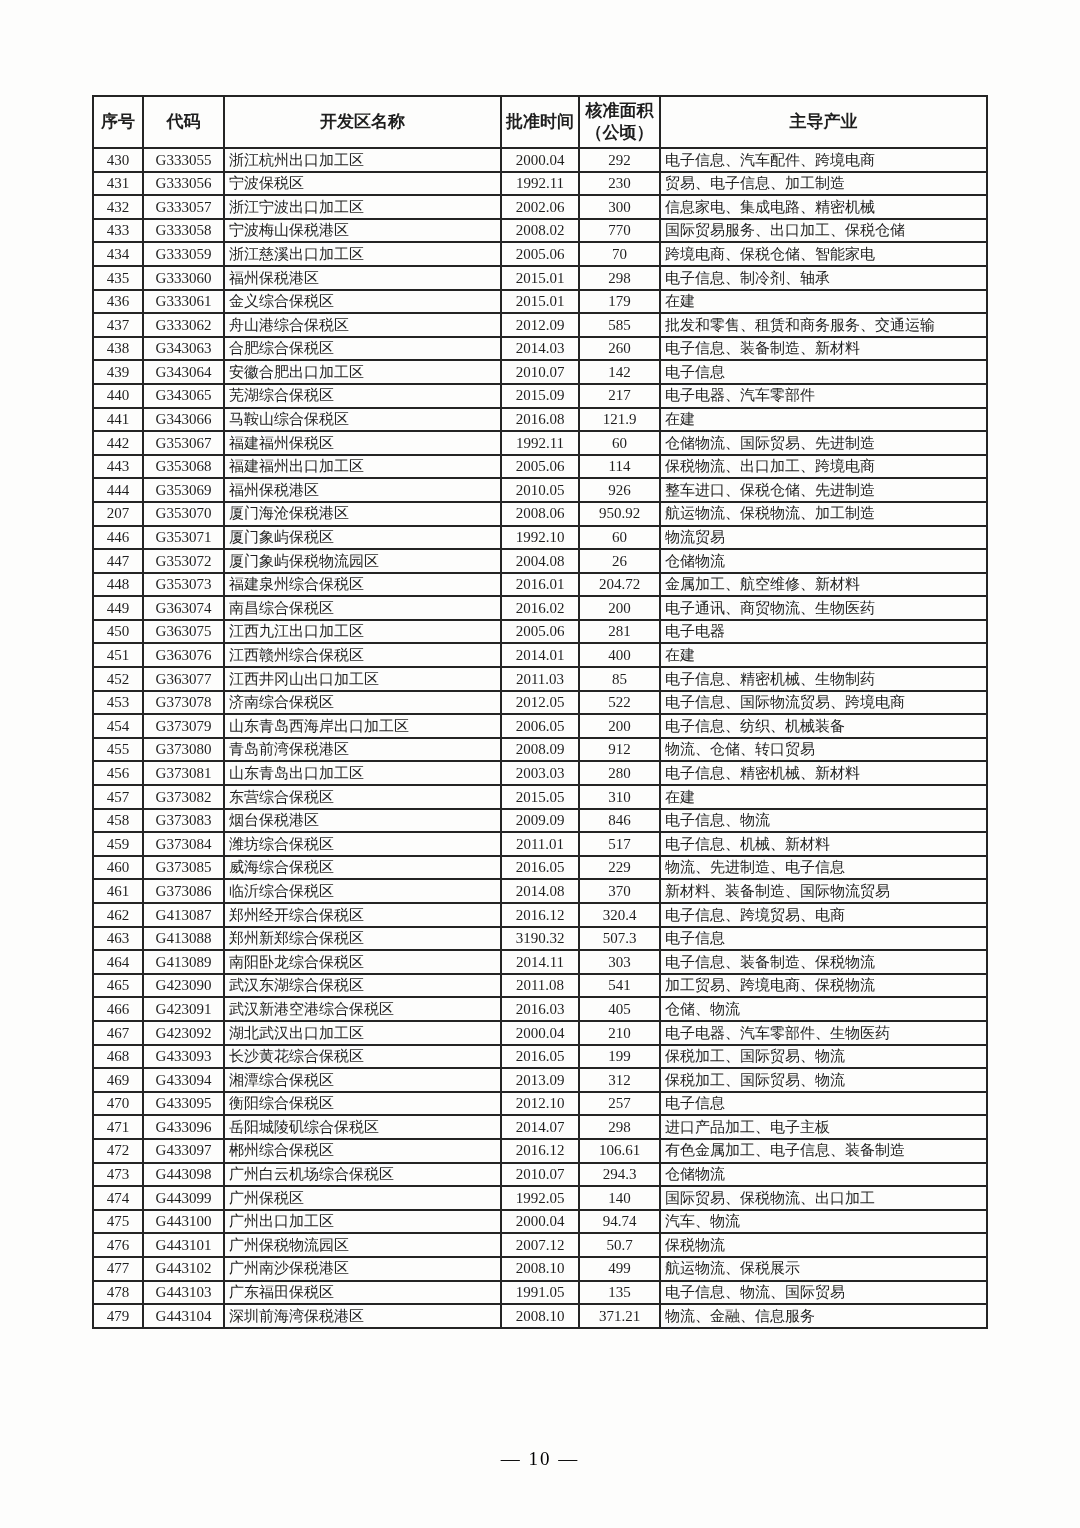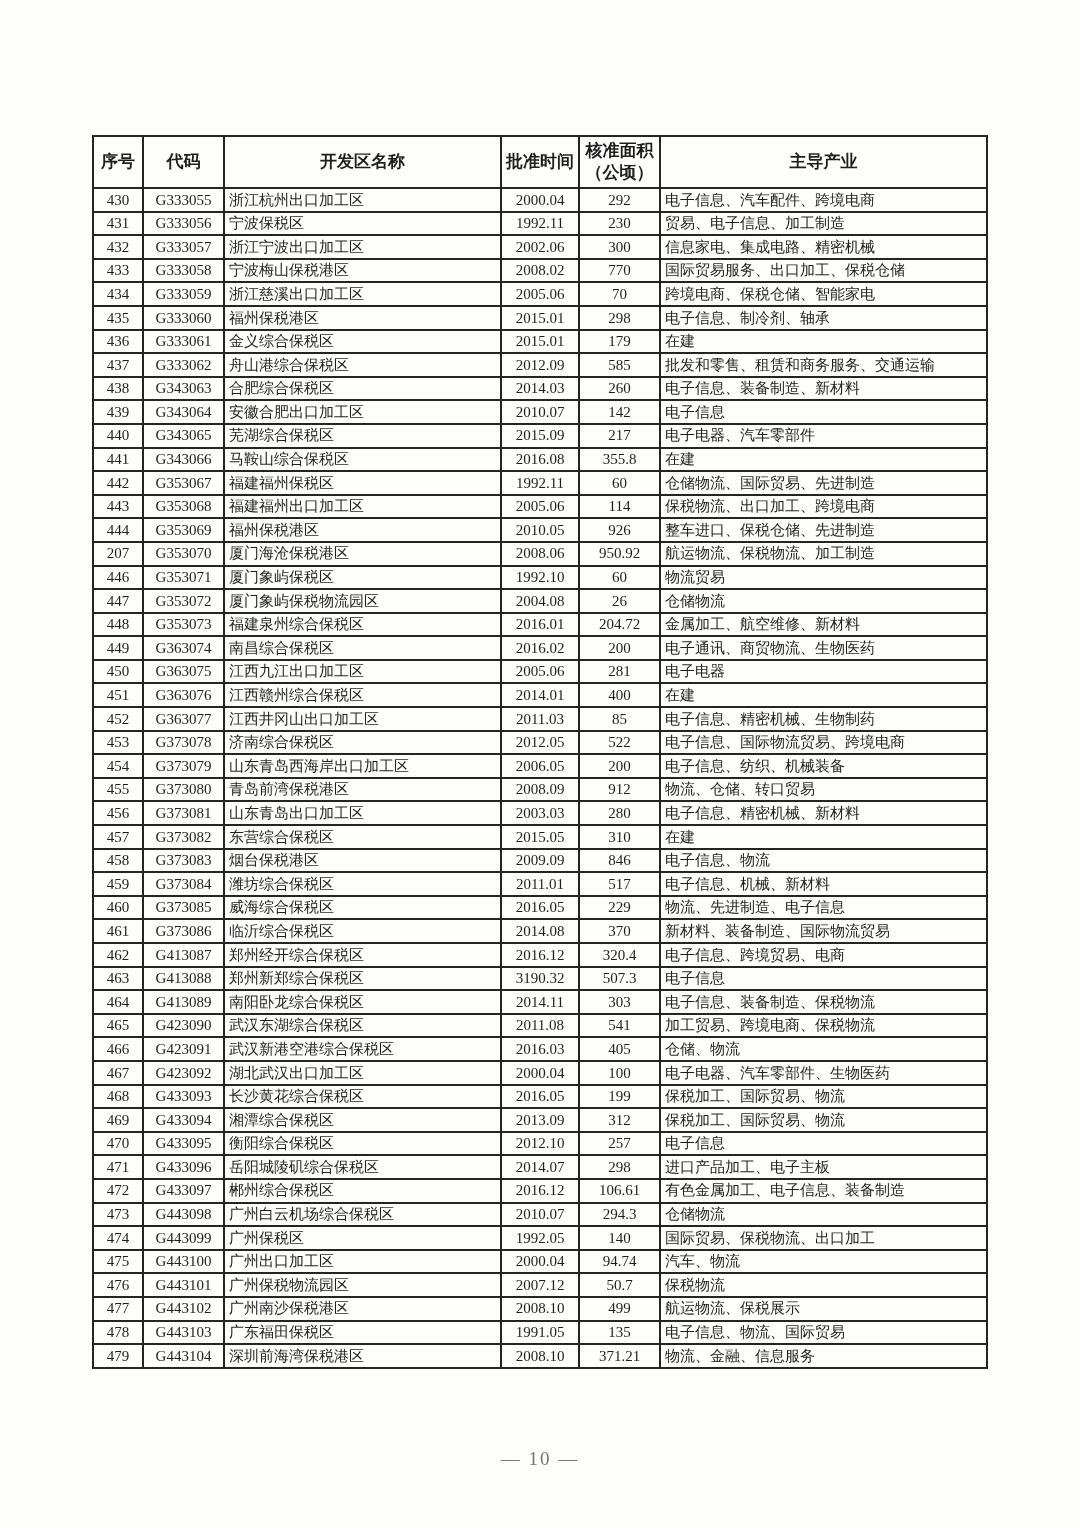--- a/index.html
+++ b/index.html
@@ -14,21 +14,20 @@
     color: #1e1e1e;
     overflow: hidden;
   }
   table.doc-table {
     position: absolute;
     left: 92px;
     top: 95px;
     width: 894px;
     border-collapse: collapse;
     table-layout: fixed;
-    margin-top: 40px;
   }
   .doc-table th, .doc-table td {
     border: 2px solid #242424;
     overflow: hidden;
   }
   .doc-table th {
     height: 52px;
     font-size: 17px;
     font-weight: bold;
     text-align: center;
@@ -48,21 +47,21 @@
   .col-seq, .col-code, .col-date, .col-area { text-align: center; }
   .col-name, .col-industries { text-align: left; padding-left: 7px; }
   .footer {
     position: absolute;
     top: 1448px;
     left: 0;
     width: 100%;
     text-align: center;
     font-size: 19px;
     letter-spacing: 2px;
-    color: #737373;
+    color: #000000;
   }
 </style>
 </head>
 <body>
 
 <div class="page">
 
   <table class="doc-table">
     <colgroup>
       <col style="width:50px">
@@ -170,21 +169,21 @@
           <td class="col-name">芜湖综合保税区</td>
           <td class="col-date">2015.09</td>
           <td class="col-area">217</td>
           <td class="col-industries">电子电器、汽车零部件</td>
         </tr>
         <tr>
           <td class="col-seq">441</td>
           <td class="col-code">G343066</td>
           <td class="col-name">马鞍山综合保税区</td>
           <td class="col-date">2016.08</td>
-          <td class="col-area">355.8</td>
+          <td class="col-area">121.9</td>
           <td class="col-industries">在建</td>
         </tr>
         <tr>
           <td class="col-seq">442</td>
           <td class="col-code">G353067</td>
           <td class="col-name">福建福州保税区</td>
           <td class="col-date">1992.11</td>
           <td class="col-area">60</td>
           <td class="col-industries">仓储物流、国际贸易、先进制造</td>
         </tr>
@@ -378,21 +377,21 @@
           <td class="col-name">武汉新港空港综合保税区</td>
           <td class="col-date">2016.03</td>
           <td class="col-area">405</td>
           <td class="col-industries">仓储、物流</td>
         </tr>
         <tr>
           <td class="col-seq">467</td>
           <td class="col-code">G423092</td>
           <td class="col-name">湖北武汉出口加工区</td>
           <td class="col-date">2000.04</td>
-          <td class="col-area">100</td>
+          <td class="col-area">210</td>
           <td class="col-industries">电子电器、汽车零部件、生物医药</td>
         </tr>
         <tr>
           <td class="col-seq">468</td>
           <td class="col-code">G433093</td>
           <td class="col-name">长沙黄花综合保税区</td>
           <td class="col-date">2016.05</td>
           <td class="col-area">199</td>
           <td class="col-industries">保税加工、国际贸易、物流</td>
         </tr>

